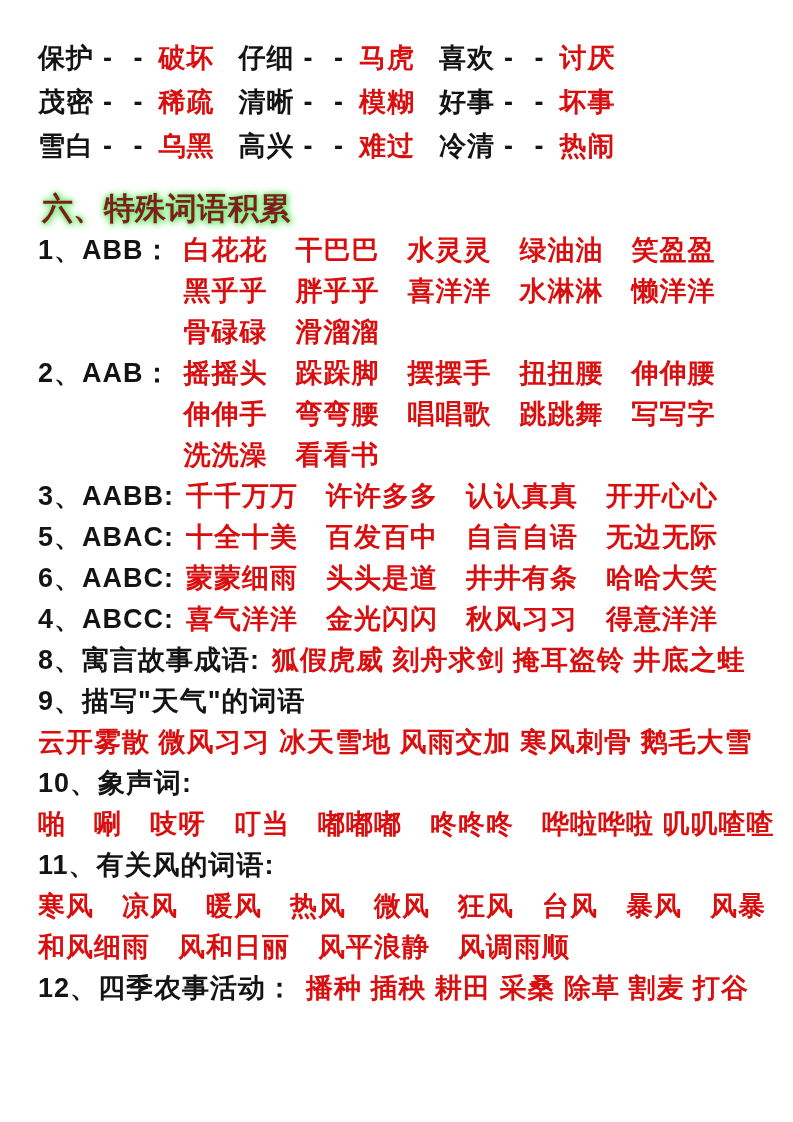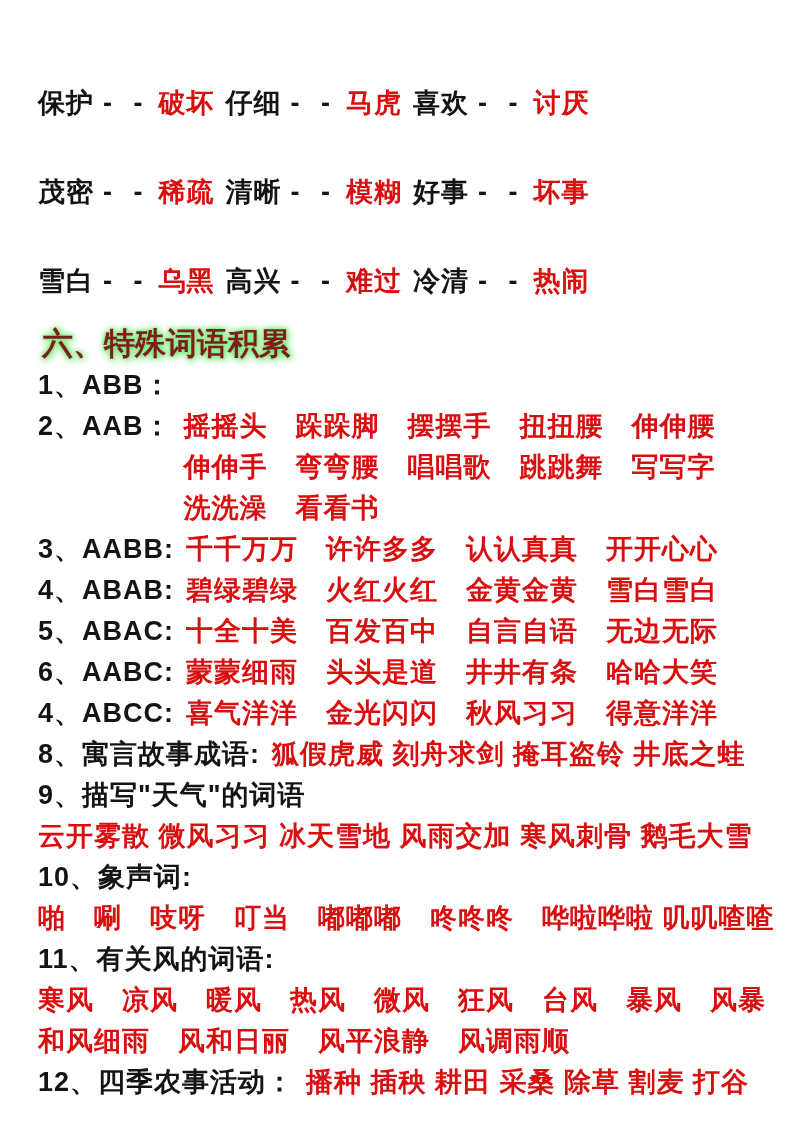--- a/index.html
+++ b/index.html
@@ -15,23 +15,23 @@
     font-family:"Liberation Sans",sans-serif;
     font-weight:700;
     color:var(--ink);
     overflow:hidden;
   }
   .page{box-sizing:border-box;width:793px;height:1122px;padding:36px 26px 0 38px;}
   .ink{color:var(--ink);}
   .red{color:var(--red);}
   
   .ant-row{
-    display:flex;gap:11px;
+    display:flex;gap:24px;
     font-size:27px;line-height:44px;
-    white-space:nowrap;letter-spacing:1px;margin-top:45px;
+    white-space:nowrap;letter-spacing:1px;
   }
   .pair{white-space:nowrap;}
   .sep{margin:0 9px;letter-spacing:7px;font-weight:700;}
   
   .section-title{
     margin:20px 0 0 4px;
     font-size:31px;line-height:42px;font-weight:700;
     color:#7f1d1d;
     text-shadow:0 0 2px var(--glow),0 0 5px var(--glow),0 0 9px var(--glow),2px 2px 7px var(--glow);
   }
@@ -62,39 +62,38 @@
       <div class="ant-row">
         <span class="pair"><span class="ink">雪白</span><span class="ink sep">- -</span><span class="red">乌黑</span></span>
         <span class="pair"><span class="ink">高兴</span><span class="ink sep">- -</span><span class="red">难过</span></span>
         <span class="pair"><span class="ink">冷清</span><span class="ink sep">- -</span><span class="red">热闹</span></span>
       </div>
     </div>
   <h1 class="section-title">六、特殊词语积累</h1>
   <div class="items">
       <div class="item inline">
         <span class="label ink">1、ABB：</span>
+        <div class="content red">
+          <div class="cline">白花花　干巴巴　水灵灵　绿油油　笑盈盈</div>
+          <div class="cline">黑乎乎　胖乎乎　喜洋洋　水淋淋　懒洋洋</div>
+          <div class="cline">骨碌碌　滑溜溜</div>
+        </div>
       </div>
       <div class="item inline">
         <span class="label ink">2、AAB：</span>
         <div class="content red">
           <div class="cline">摇摇头　跺跺脚　摆摆手　扭扭腰　伸伸腰</div>
           <div class="cline">伸伸手　弯弯腰　唱唱歌　跳跳舞　写写字</div>
           <div class="cline">洗洗澡　看看书</div>
         </div>
       </div>
       <div class="item inline">
         <span class="label ink">3、AABB:</span>
         <div class="content red">
           <div class="cline">千千万万　许许多多　认认真真　开开心心</div>
-        </div>
-      </div>
-      <div class="item inline">
-        <span class="label ink">4、ABAB:</span>
-        <div class="content red">
-          <div class="cline">碧绿碧绿　火红火红　金黄金黄　雪白雪白</div>
         </div>
       </div>
       <div class="item inline">
         <span class="label ink">5、ABAC:</span>
         <div class="content red">
           <div class="cline">十全十美　百发百中　自言自语　无边无际</div>
         </div>
       </div>
       <div class="item inline">
         <span class="label ink">6、AABC:</span>

